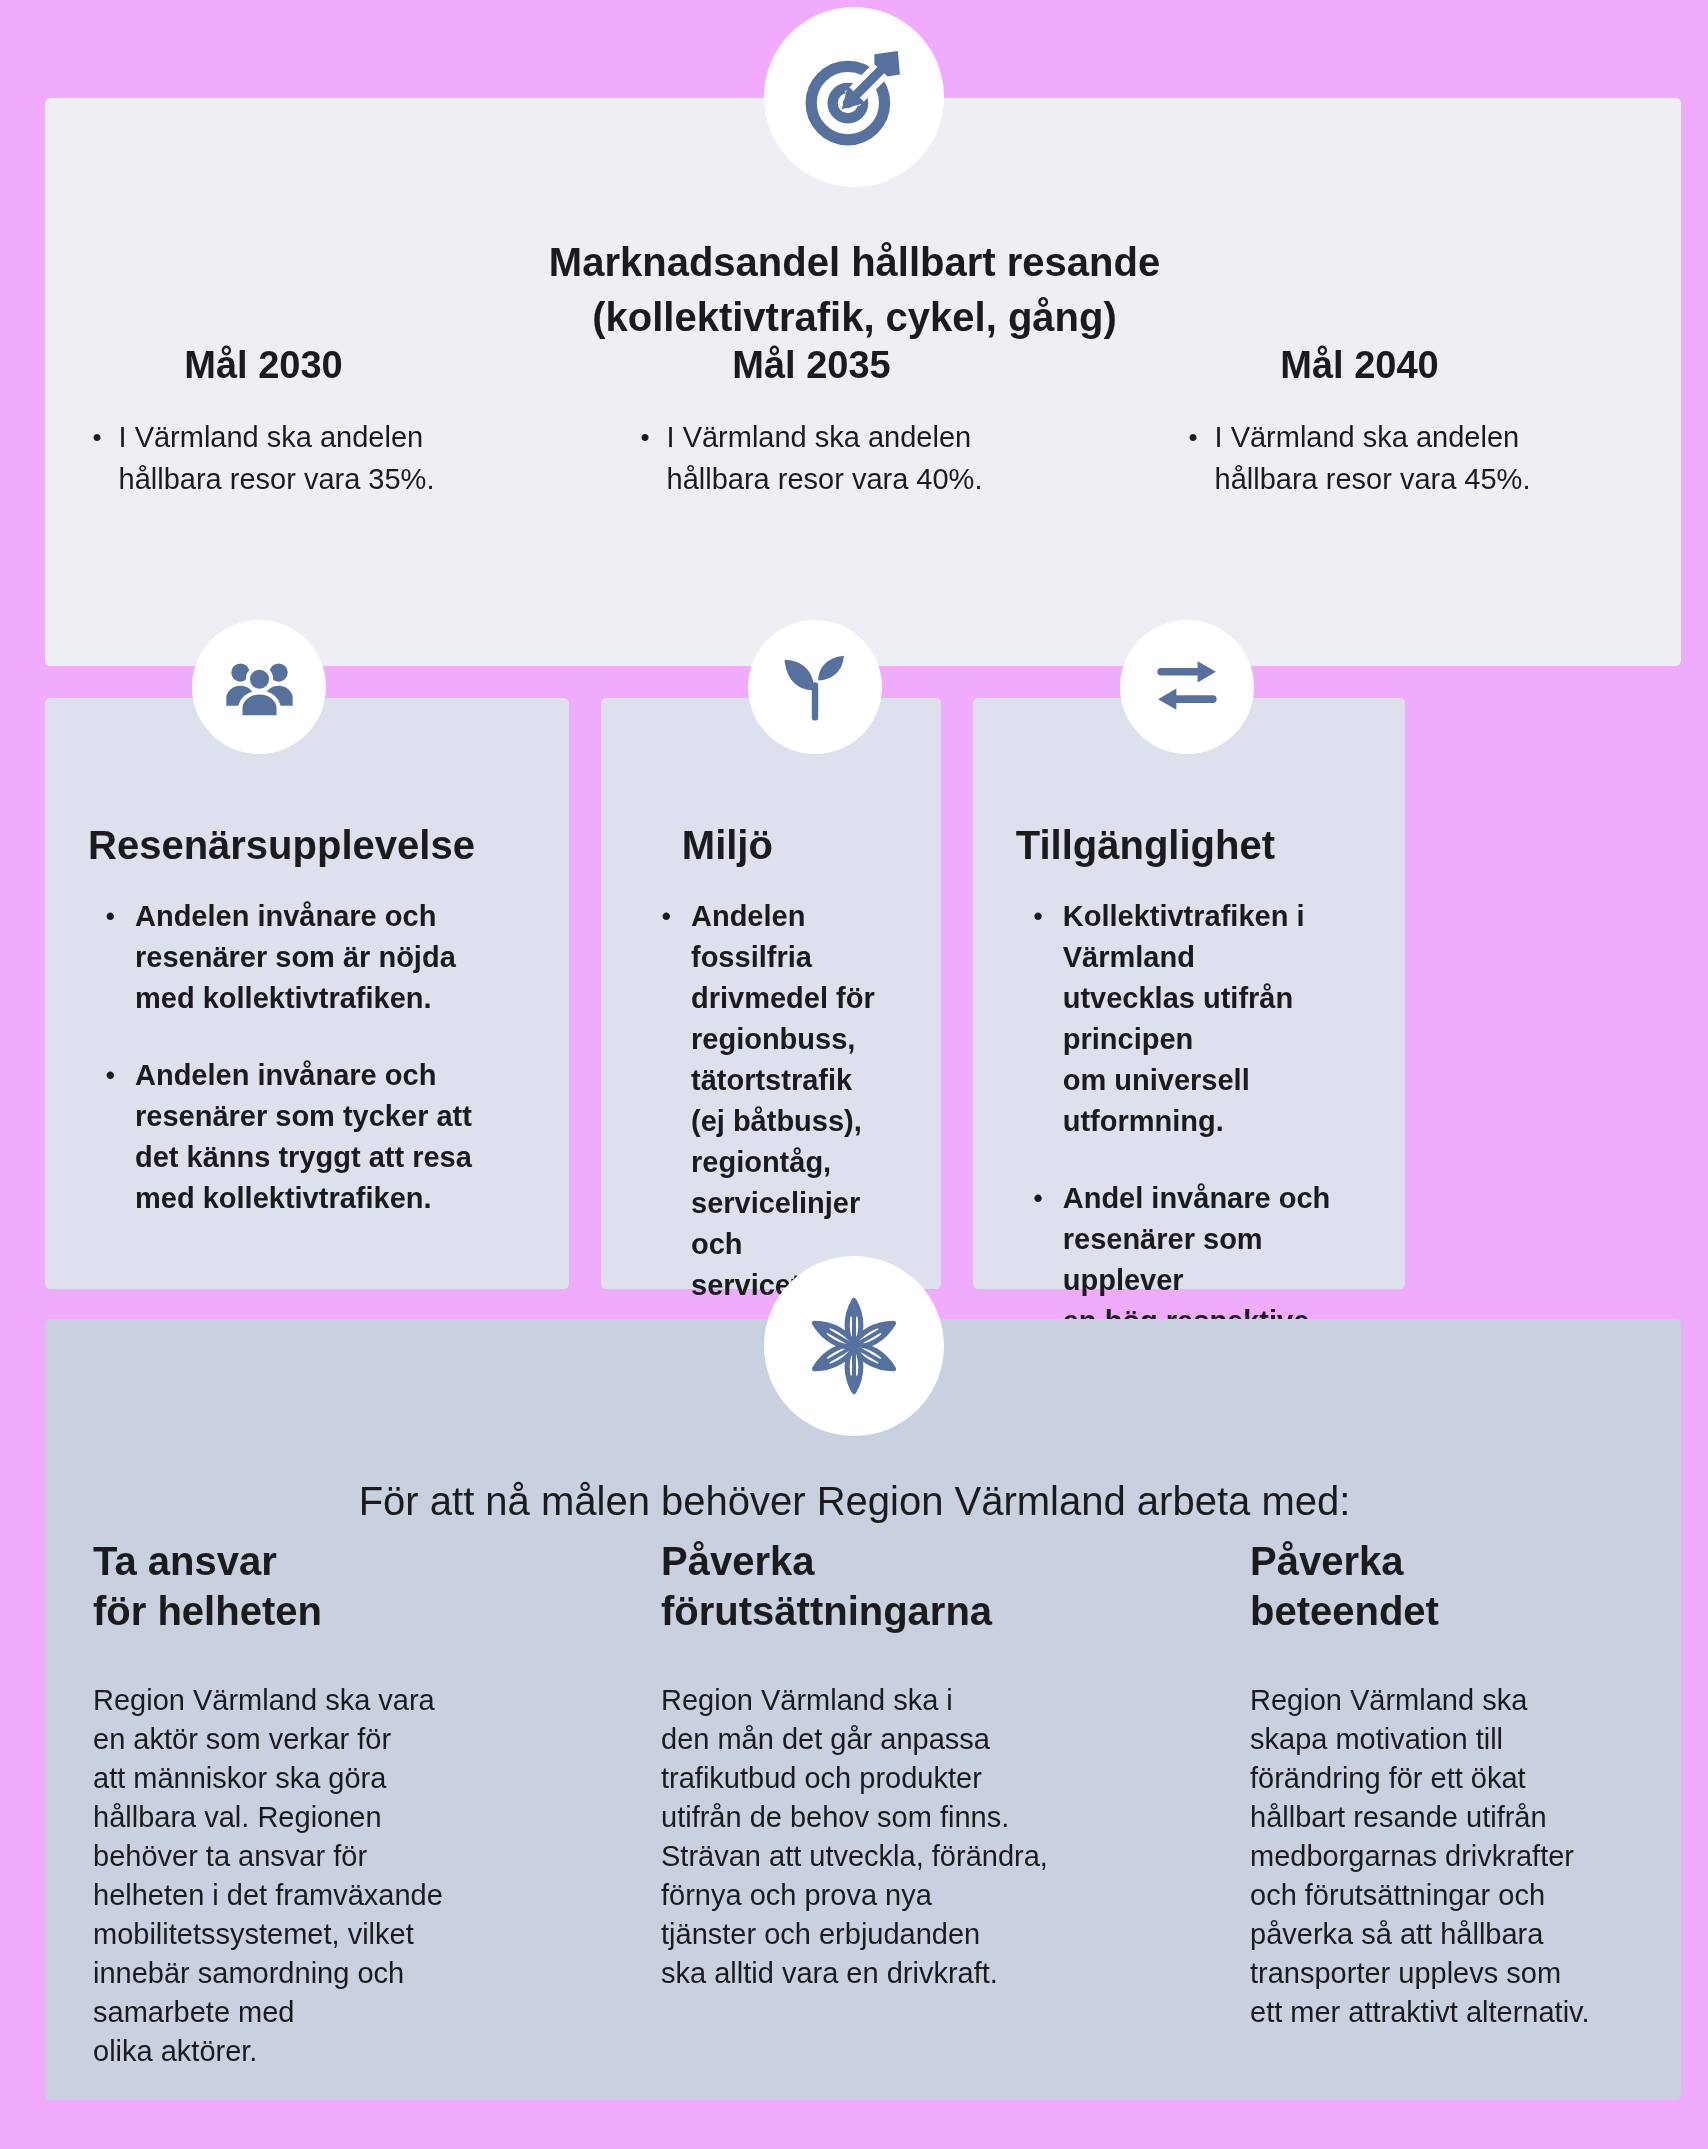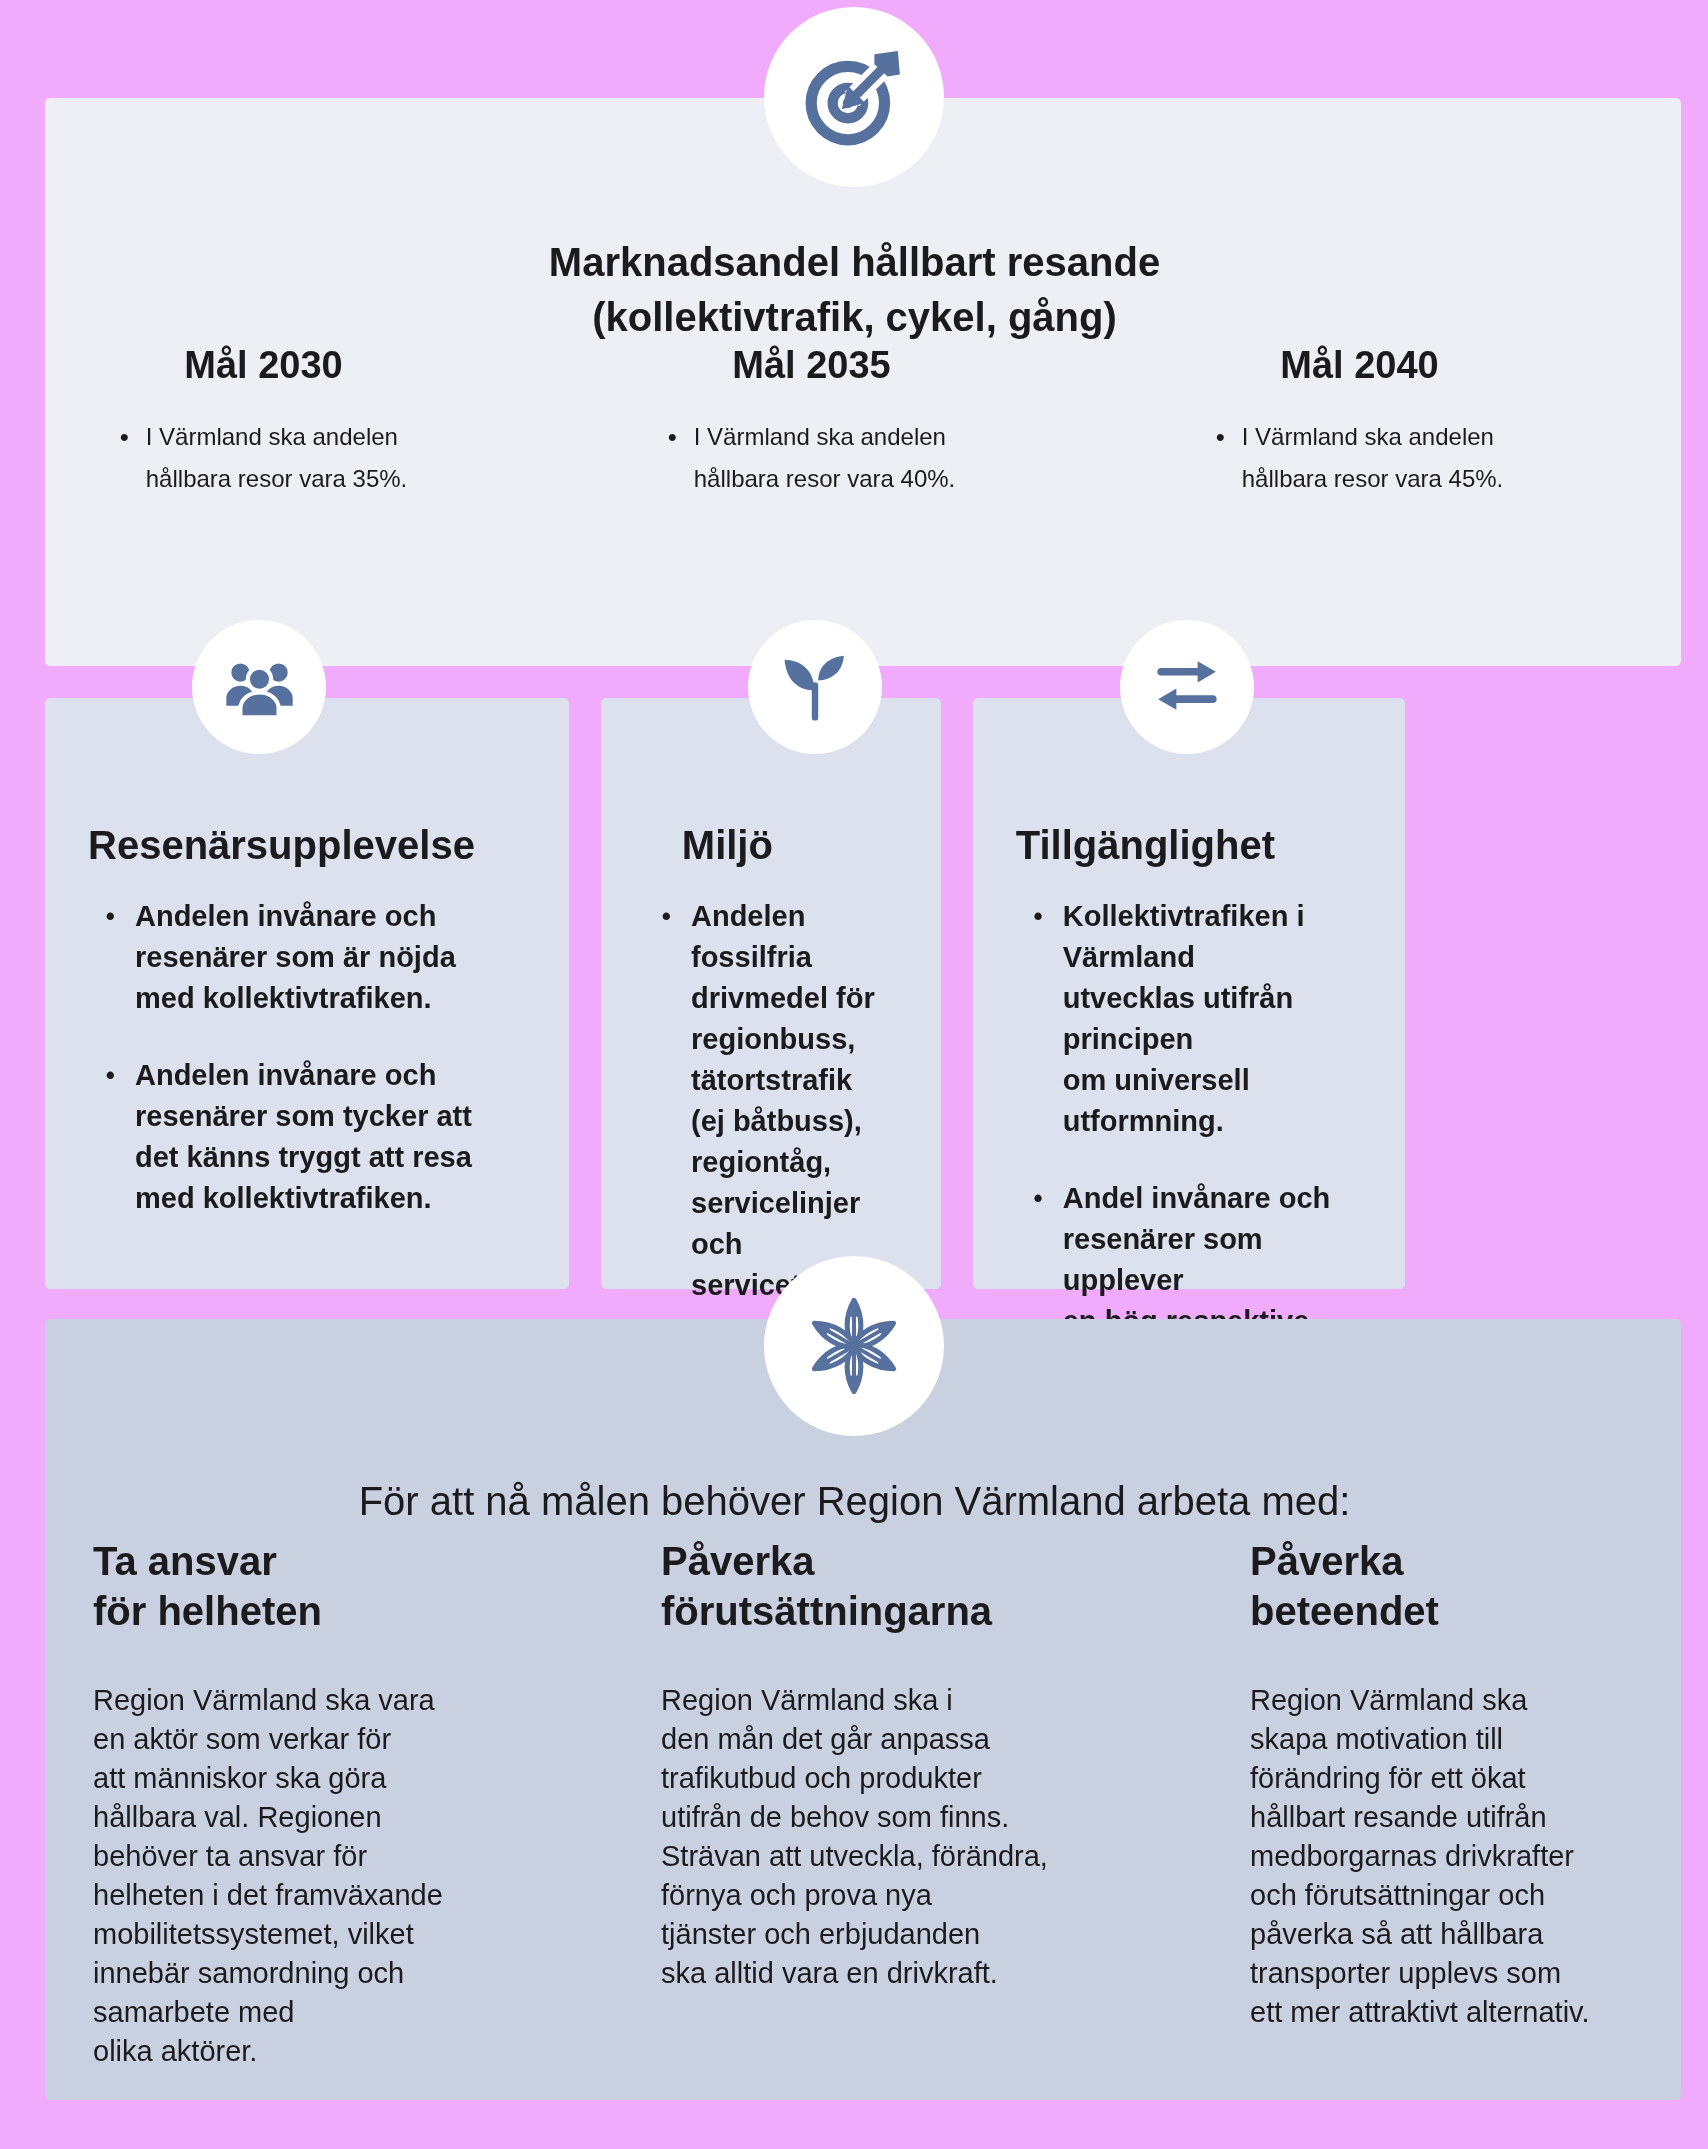--- a/index.html
+++ b/index.html
@@ -17,21 +17,21 @@
   .flower-circle{left:764px;top:1256px;width:180px;height:180px;}
   .card-circle{position:absolute;top:-78px;left:147px;width:134px;height:134px;background:#ffffff;border-radius:50%;display:flex;align-items:center;justify-content:center;}
 
   
   .main-title{position:absolute;left:0;top:208px;width:1709px;text-align:center;font-size:40px;line-height:55px;font-weight:bold;white-space:pre-line;}
 
   
   .goals-row{position:absolute;left:45px;top:344px;width:1636px;display:flex;gap:24px;}
   .goal-col{width:524px;box-sizing:border-box;padding-left:43px;padding-right:130px;text-align:center;}
   .goal-col h2{font-size:38px;font-weight:bold;margin:0 0 29px 0;}
-  .goal-bullet{display:inline-block;text-align:left;font-size:24px;line-height:42px;white-space:pre-line;position:relative;padding-left:26px;}
+  .goal-bullet{display:inline-block;text-align:left;font-size:29px;line-height:42px;white-space:pre-line;position:relative;padding-left:26px;}
   .goal-bullet::before{content:"\2022";position:absolute;left:0;top:0;font-size:26px;line-height:42px;}
 
   
   .cards-row{position:absolute;left:45px;top:698px;width:1360px;height:591px;display:flex;gap:32px;}
   .card{position:relative;width:524px;box-sizing:border-box;background:#dce1ed;border-radius:5.2px;padding:125px 35px 0 43px;}
   .card h3{font-size:40px;font-weight:bold;margin:0 95px 28px 0;text-align:center;}
   .card ul{list-style:none;margin:16px;padding:0;font-weight:bold;}
   .card li{position:relative;padding-left:31px;margin:0 0 36px 0;font-size:29px;line-height:41px;white-space:pre-line;max-width:406px;}
   .card li::before{content:"\2022";position:absolute;left:1.7px;top:0;font-size:26px;line-height:41px;}
 

